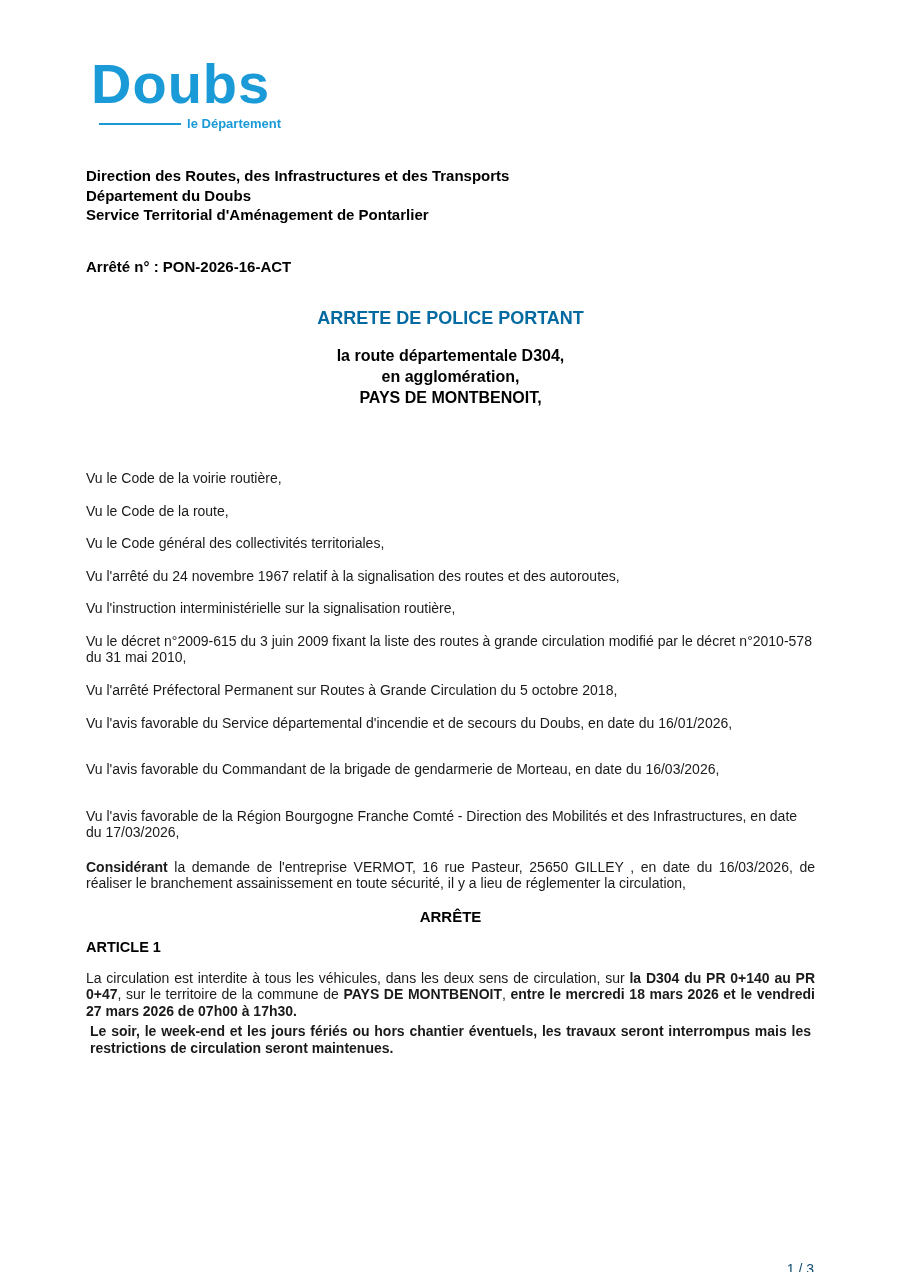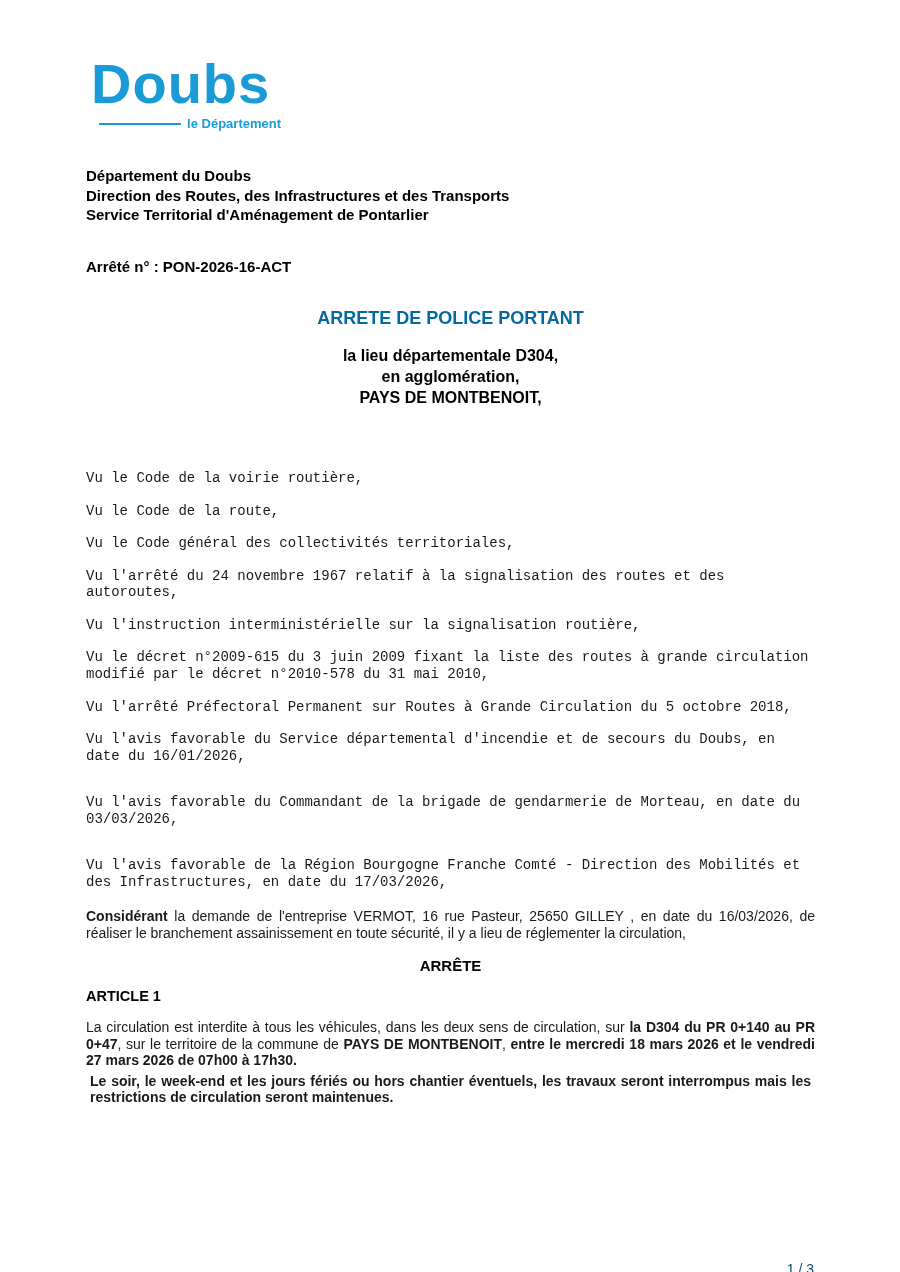--- a/index.html
+++ b/index.html
@@ -29,21 +29,21 @@
   
   .dept-header { margin-top: 35px; }
   .hdr { font-size: 15px; font-weight: bold; line-height: 1.3; color: #000; }
 
   .reference { margin-top: 33px; font-size: 15px; font-weight: bold; color: #000; }
 
   .title { margin-top: 32px; text-align: center; font-size: 18px; font-weight: bold; line-height: 1.25; color: #0369a1; }
   .subtitle { margin-top: 17px; text-align: center; font-size: 16px; font-weight: bold; line-height: 1.3; color: #000; }
   .authority { margin-top: 50px; text-align: center; font-size: 15px; font-weight: bold; color: #000; }
 
-  .vu-list { margin-top: 62px; font-family: Liberation Mono, monospace; }
+  .vu-list { margin-top: 62px; }
   .vu { font-size: 14px; line-height: 1.18; margin: 0 0 16px 0; color: #1a1a1a; }
   .vu.spaced { margin-top: 30px; }
 
   .considerant { font-size: 14px; line-height: 1.18; margin: 18px 0 16px 0; text-align: justify; }
   .considerant strong { font-weight: bold; }
 
   .arrete-heading { text-align: center; font-size: 15px; font-weight: bold; margin: 0 0 14px 0; color: #000; }
   .article-heading { font-size: 14.5px; font-weight: bold; margin: 0 0 15px 0; color: #000; }
   .article-body { font-size: 14px; line-height: 1.18; margin: 0; text-align: justify; }
   .article-body strong { font-weight: bold; }
@@ -58,48 +58,48 @@
 
   <header class="logo-block">
     <div class="logo-word">Doubs</div>
     <div class="logo-tagline-row">
       <span class="logo-rule"></span>
       <span class="logo-tagline">le Département</span>
     </div>
   </header>
 
   <section class="dept-header">
+    <p class="hdr">Direction des Routes, des Infrastructures et des Transports</p>
     <p class="hdr">Département du Doubs</p>
-    <p class="hdr">Direction des Routes, des Infrastructures et des Transports</p>
     <p class="hdr">Service Territorial d'Aménagement de Pontarlier</p>
   </section>
 
   <p class="reference">Arrêté n° : PON-2026-16-ACT</p>
 
   <div class="title">
     <p>ARRETE DE POLICE PORTANT</p>
   </div>
 
   <div class="subtitle">
-    <p>la lieu départementale D304,</p>
+    <p>la route départementale D304,</p>
     <p>en agglomération,</p>
     <p>PAYS DE MONTBENOIT,</p>
   </div>
 
 
   <section class="vu-list">
     <p class="vu">Vu le Code de la voirie routière,</p>
     <p class="vu">Vu le Code de la route,</p>
     <p class="vu">Vu le Code général des collectivités territoriales,</p>
     <p class="vu">Vu l'arrêté du 24 novembre 1967 relatif à la signalisation des routes et des autoroutes,</p>
     <p class="vu">Vu l'instruction interministérielle sur la signalisation routière,</p>
     <p class="vu">Vu le décret n°2009-615 du 3 juin 2009 fixant la liste des routes à grande circulation modifié par le décret n°2010-578 du 31 mai 2010,</p>
     <p class="vu">Vu l'arrêté Préfectoral Permanent sur Routes à Grande Circulation du 5 octobre 2018,</p>
     <p class="vu">Vu l'avis favorable du Service départemental d'incendie et de secours du Doubs, en date du 16/01/2026,</p>
-    <p class="vu spaced">Vu l'avis favorable du Commandant de la brigade de gendarmerie de Morteau, en date du 03/03/2026,</p>
+    <p class="vu spaced">Vu l'avis favorable du Commandant de la brigade de gendarmerie de Morteau, en date du 16/03/2026,</p>
     <p class="vu spaced">Vu l'avis favorable de la Région Bourgogne Franche Comté - Direction des Mobilités et des Infrastructures, en date du 17/03/2026,</p>
   </section>
 
   <p class="considerant"><strong>Considérant</strong><span> la demande de l'entreprise VERMOT, 16 rue Pasteur, 25650 GILLEY , en date du 16/03/2026, de réaliser le branchement assainissement en toute sécurité, il y a lieu de réglementer la circulation,</span></p>
 
   <p class="arrete-heading">ARRÊTE</p>
 
   <p class="article-heading">ARTICLE 1</p>
 
   <p class="article-body"><span>La circulation est interdite à tous les véhicules, dans les deux sens de circulation, sur </span><strong>la D304 du PR 0+140 au PR 0+47</strong><span>, sur le territoire de la commune de </span><strong>PAYS DE MONTBENOIT</strong><span>, </span><strong>entre le mercredi 18 mars 2026 et le vendredi 27 mars 2026 de 07h00 à 17h30.</strong></p>

